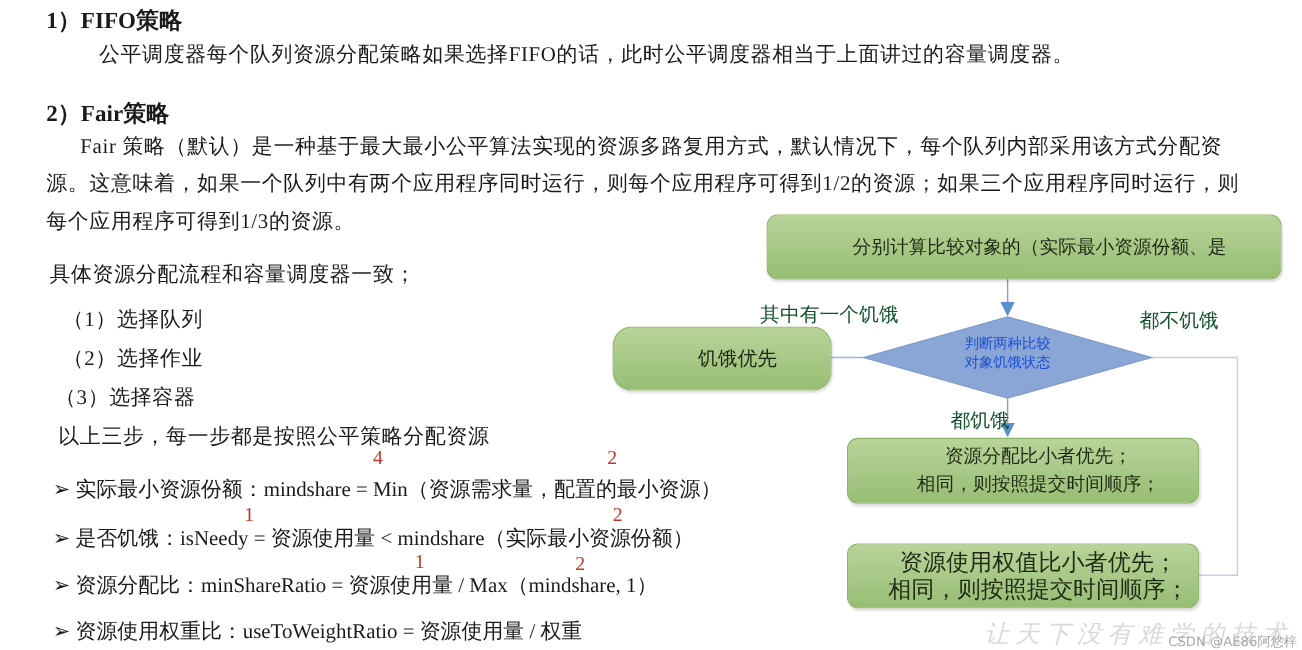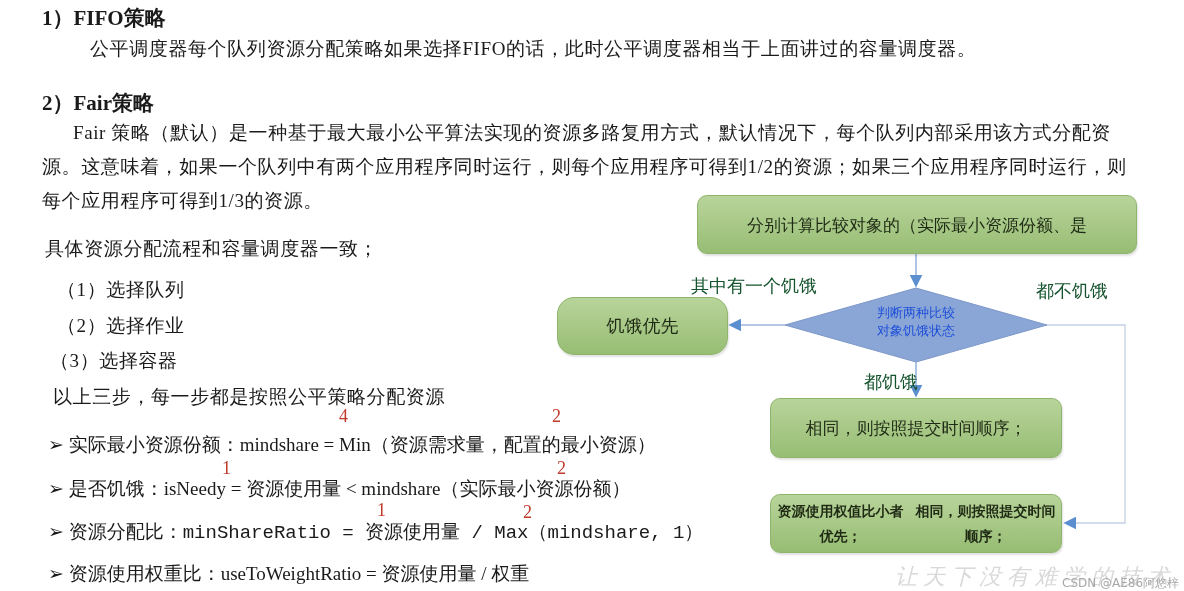--- a/index.html
+++ b/index.html
@@ -7,21 +7,21 @@
          font-family:"Liberation Serif","DejaVu Serif",serif; color:#1a1a1a; }
   .abs { position:absolute; white-space:nowrap; }
   .h { font-size:21px; font-weight:bold; }
   .p { font-size:19px; letter-spacing:0.6px; }
   .red { color:#c0392b; font-size:18px; }
   .bullet { font-size:19px; }
   .box { position:absolute; border-radius:10px;
          background:linear-gradient(#b8d49a,#97bd74);
          border:1px solid #8fb56c; box-shadow:1px 2px 2px rgba(0,0,0,0.12);
          display:flex; align-items:center; justify-content:center; text-align:center;
-         font-family:"DejaVu Sans","Liberation Sans",sans-serif; color:#1f2a14; }
+         font-family:"DejaVu Sans","Liberation Sans",sans-serif; color:#1f2a14;padding-left:28px; }
   .lbl { font-size:18px; font-family:"Liberation Serif","DejaVu Serif",serif; color:#14532d; }
   .wm { color:#d9d9d9; font-size:22px; font-style:italic; letter-spacing:6px; }
   .csdn { color:#a8a8a8; font-size:12px; font-family:"DejaVu Sans",sans-serif; }
 </style>
 </head>
 <body>
 
 <div class="abs h" style="left:42px;top:4px;">1）FIFO策略</div>
 <div class="abs p" style="left:90px;top:36px;">公平调度器每个队列资源分配策略如果选择FIFO的话，此时公平调度器相当于上面讲过的容量调度器。</div>
 
@@ -47,21 +47,21 @@
 <div class="abs red" style="left:557px;top:458px;">2</div>
 <div class="abs bullet" style="left:48px;top:476px;">
   <span>➢</span>
   <span style="font-size:19px;">是否饥饿：isNeedy = 资源使用量 &lt; mindshare（实际最小资源份额）</span>
 </div>
 
 <div class="abs red" style="left:377px;top:500px;">1</div>
 <div class="abs red" style="left:523px;top:502px;">2</div>
 <div class="abs bullet" style="left:48px;top:519px;">
   <span>➢</span>
-  <span style="font-size:19px;font-family:Liberation Mono, monospace;">资源分配比：minShareRatio = 资源使用量 / Max（mindshare, 1）</span>
+  <span style="font-size:19px;">资源分配比：minShareRatio = 资源使用量 / Max（mindshare, 1）</span>
 </div>
 
 <div class="abs bullet" style="left:48px;top:561px;">
   <span>➢</span>
   <span style="font-size:19px;">资源使用权重比：useToWeightRatio = 资源使用量 / 权重</span>
 </div>
 
 <svg class="abs" style="left:0;top:0;" width="1184" height="591">
   <defs>
     <marker id="arr" markerWidth="10" markerHeight="10" refX="8" refY="5" orient="auto">
@@ -91,22 +91,23 @@
 
 <div class="box" style="left:557px;top:297px;width:169px;height:56px;font-size:18px;border-radius:17px;">
   <span>饥饿优先</span>
 </div>
 
 <div class="abs lbl" style="left:691px;top:274px;">其中有一个饥饿</div>
 <div class="abs lbl" style="left:1036px;top:279px;">都不饥饿</div>
 <div class="abs lbl" style="left:820px;top:370px;margin-left:44px;">都饥饿</div>
 
 <div class="box" style="left:770px;top:398px;width:290px;height:58px;font-size:17px;line-height:25px;flex-direction:column;">
+  <div>资源分配比小者优先；</div>
   <div>相同，则按照提交时间顺序；</div>
 </div>
 
-<div class="box" style="left:770px;top:494px;width:290px;height:57px;font-size:14px;line-height:25px;flex-direction:row;font-weight:bold;">
+<div class="box" style="left:770px;top:494px;width:290px;height:57px;font-size:21px;line-height:25px;flex-direction:column;">
   <div>资源使用权值比小者优先；</div>
   <div>相同，则按照提交时间顺序；</div>
 </div>
 
 <div class="abs wm" style="left:895px;top:562px;">让天下没有难学的技术</div>
 <div class="abs csdn" style="left:1062px;top:575px;">CSDN @AE86阿悠梓</div>
 
 </body></html>

